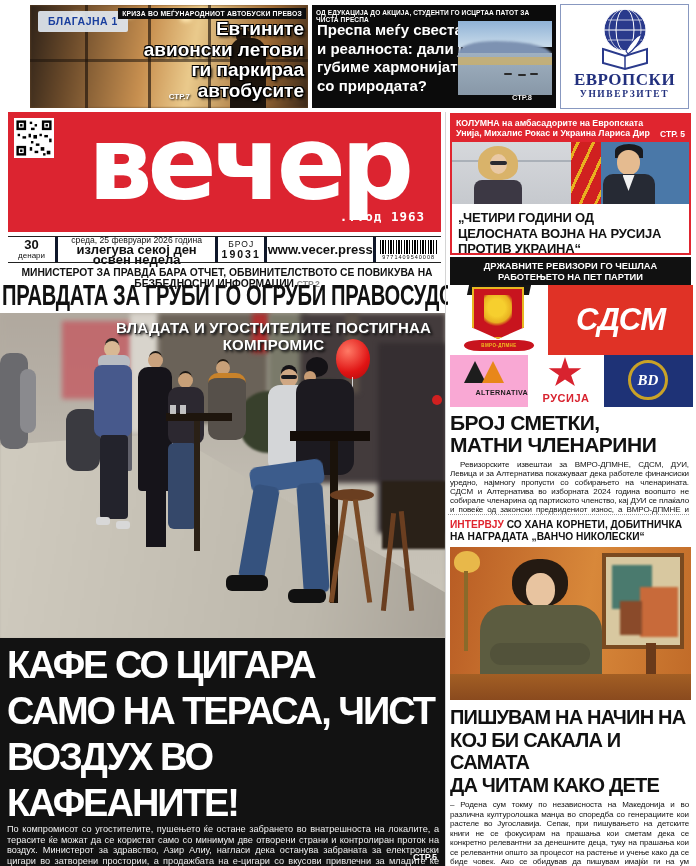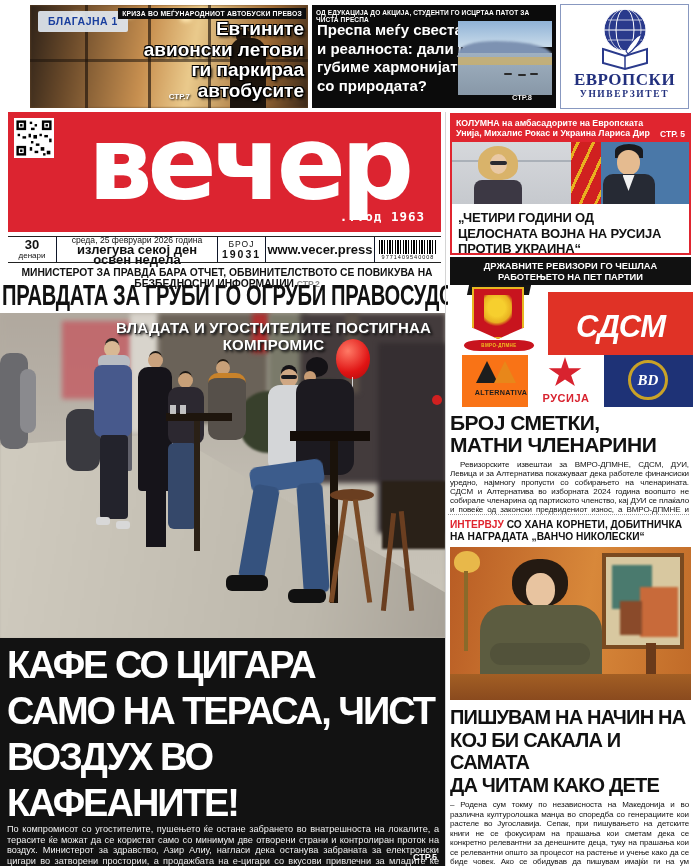--- a/index.html
+++ b/index.html
@@ -43,21 +43,21 @@
   
   .masthead{left:8px;top:112px;width:433px;height:120px;background:#dc2430;overflow:hidden;}
   .qr{left:6px;top:6px;width:40px;height:40px;background:#fff;}
   .mlogo{left:0;right:0;top:-14px;text-align:center;padding-left:48px;color:#fff;
          font-family:"DejaVu Sans",sans-serif;font-weight:bold;font-size:102px;letter-spacing:-5px;line-height:132px;}
   .msince{right:16px;bottom:8px;color:#fff;font-family:"DejaVu Sans Mono",monospace;font-size:12.5px;font-weight:bold;letter-spacing:1px;}
 
   
   .strip{left:8px;top:236px;width:433px;height:27px;border-top:1.5px solid #222;border-bottom:1.5px solid #222;
          display:flex;box-sizing:border-box;}
-  .cell{border-right:1px solid #0f172a;display:flex;flex-direction:column;justify-content:center;text-align:center;}
+  .cell{border-right:3px solid #0f172a;display:flex;flex-direction:column;justify-content:center;text-align:center;}
   .cell:last-child{border-right:none;}
   .c-price{width:48px;}.c-date{width:160px;}.c-issue{width:47px;}.c-url{width:108px;}.c-bar{width:66px;}
   .price-v{font-size:13px;font-weight:bold;line-height:12px;}
   .price-u{font-size:8px;line-height:9px;}
   .date1{font-size:8.6px;line-height:10px;}
   .date2{font-size:13px;font-weight:bold;line-height:10px;}
   .issue-l{font-size:8.5px;line-height:10px;letter-spacing:1px;}
   .issue-n{font-size:10.5px;font-weight:bold;letter-spacing:2px;line-height:11px;}
   .url{font-size:13px;font-weight:bold;}
   .barcode{width:58px;height:14px;margin:1px auto 0;background:repeating-linear-gradient(90deg,#000 0 1px,#fff 1px 2px,#000 2px 4px,#fff 4px 5px,#000 5px 6px,#fff 6px 8px);}
@@ -111,23 +111,23 @@
   .audbar{margin-left:2px;width:241px;height:28px;background:#111;color:#fff;text-align:center;
           font-size:9.3px;font-weight:bold;line-height:11px;padding-top:4px;box-sizing:border-box;}
   .logos{position:relative;height:122px;margin-left:2px;width:241px;}
   .vmrocell{position:absolute;left:0;top:0;width:98px;height:70px;background:#fff;}
   .vmroflag{position:absolute;left:18px;top:0;width:62px;height:10px;background:#151515;transform:skewX(-12deg);}
   .vmroshield{position:absolute;left:22px;top:2px;width:52px;height:52px;background:#c8141e;border:2px solid #e8b820;
       clip-path:polygon(50% 100%,0 78%,0 0,100% 0,100% 78%);box-sizing:border-box;}
   .vmrolion{position:absolute;left:34px;top:10px;width:28px;height:32px;background:radial-gradient(circle at 45% 40%,#f6cf2e 0 35%,#e8b020 60%,transparent 75%);filter:blur(.6px);}
   .vmroribbon{position:absolute;left:14px;top:55px;width:70px;height:11px;background:#c8141e;border-radius:40%/90%;
       color:#f0c020;font-size:4.5px;font-weight:bold;text-align:center;line-height:11px;letter-spacing:.4px;}
-  .sdsmcell{position:absolute;left:98px;top:7px;width:145px;height:84px;background:#e03226;color:#fff;
+  .sdsmcell{position:absolute;left:98px;top:0;width:145px;height:84px;background:#e03226;color:#fff;
       font-weight:bold;font-style:italic;font-size:31px;text-align:center;line-height:70px;letter-spacing:-1px;}
-  .altcell{position:absolute;left:12px;top:70px;width:78px;height:52px;background:#f97316;text-align:center;}
+  .altcell{position:absolute;left:0;top:70px;width:78px;height:52px;background:#f9a8d4;text-align:right;}
   .alt-a{position:absolute;width:0;height:0;border-left:11px solid transparent;border-right:11px solid transparent;}
   .alt-a1{left:14px;top:6px;border-bottom:22px solid #1d1d1d;}
   .alt-a2{left:32px;top:6px;border-bottom:22px solid #e8871a;}
   .alt-label{position:absolute;left:0;right:0;top:33px;font-size:7.2px;font-weight:bold;letter-spacing:.3px;color:#1d1d1d;}
   .levcell{position:absolute;left:78px;top:70px;width:76px;height:52px;background:#fff;text-align:center;}
   .levstar{position:absolute;left:20px;top:2px;width:34px;height:32px;background:#d8232f;
       clip-path:polygon(50% 0%,61% 35%,98% 35%,68% 57%,79% 91%,50% 70%,21% 91%,32% 57%,2% 35%,39% 35%);}
   .levlabel{position:absolute;left:0;right:0;top:37px;color:#d8232f;font-weight:bold;font-size:11px;letter-spacing:.5px;}
   .bdicell{position:absolute;left:154px;top:70px;width:89px;height:52px;background:#1e3276;}
   .bdiseal{position:absolute;left:24px;top:5px;width:40px;height:40px;border-radius:50%;border:3px solid #c9a227;

